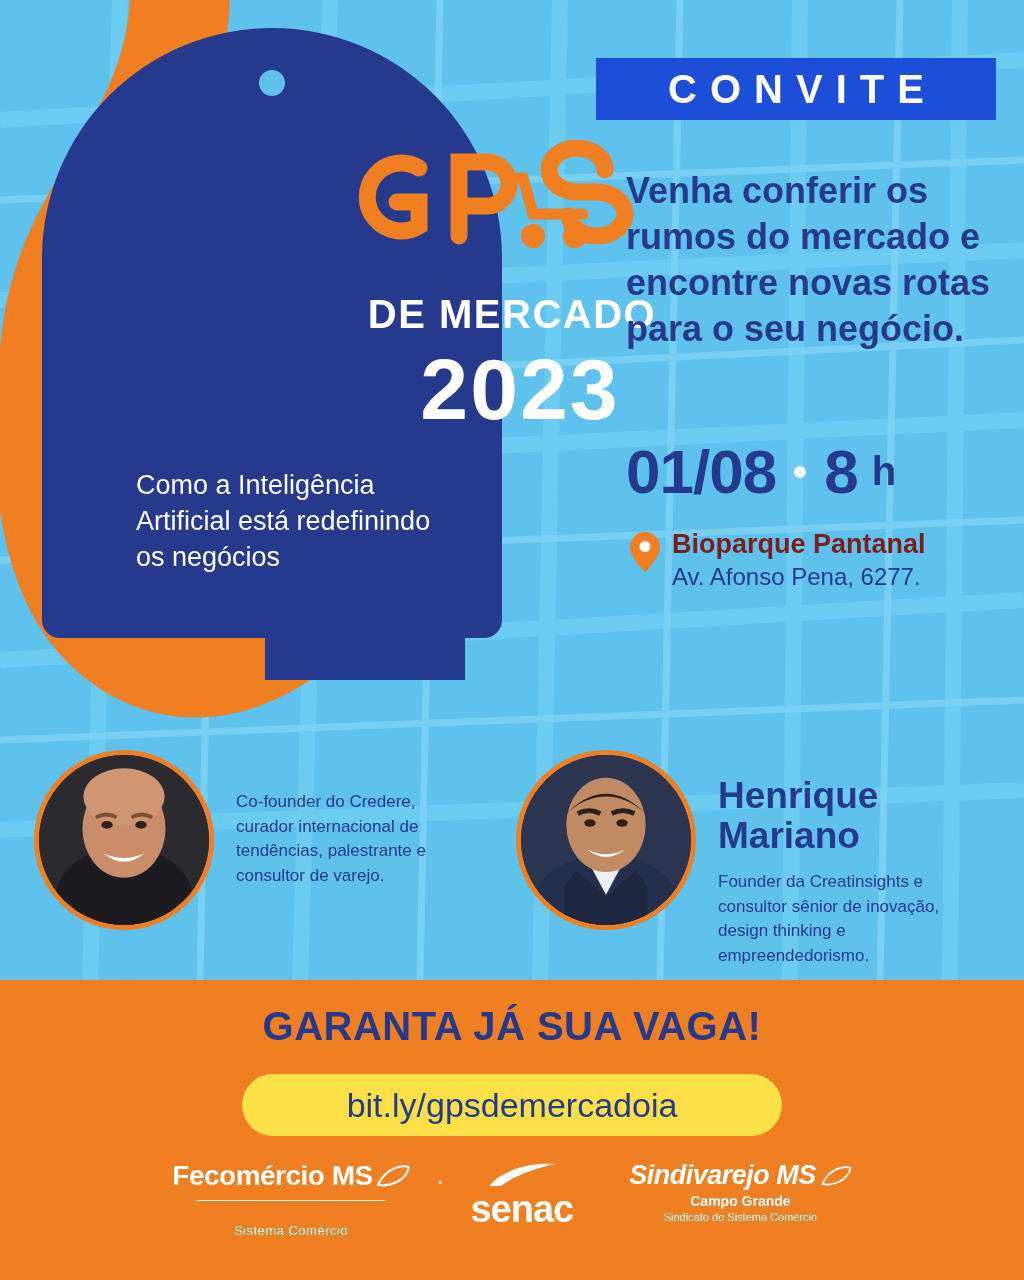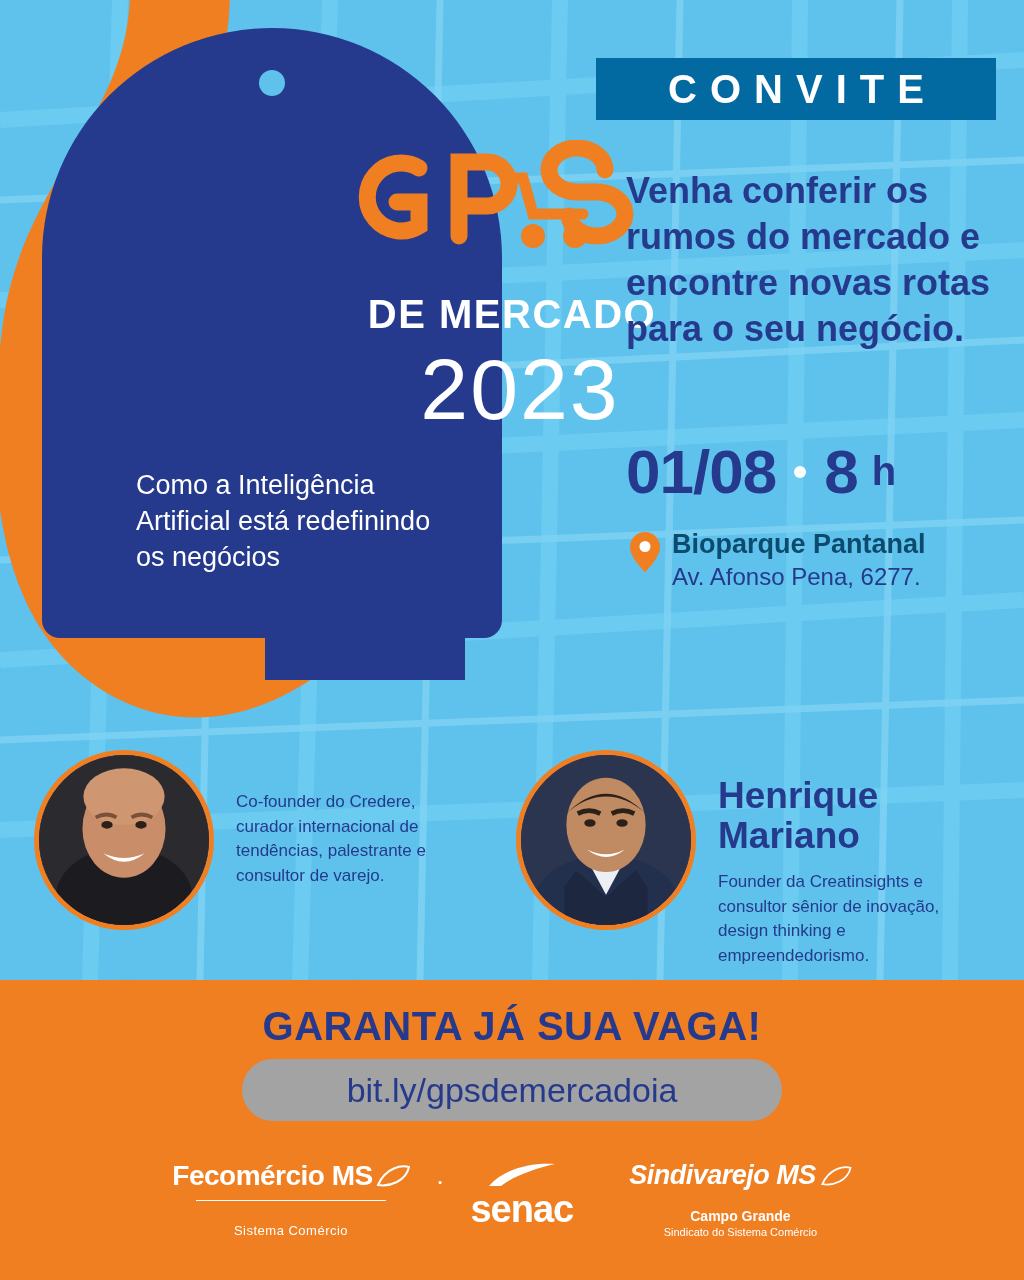--- a/index.html
+++ b/index.html
@@ -53,34 +53,34 @@
   .gps-logo { position: absolute; left: 0; right: 0; top: 140px; text-align: center; z-index: 5; }
   .gps-sub {
     position:absolute; left:0; right:0; top:292px;
     text-align:center;
     color:#ffffff; font-weight:bold; font-size:40px; letter-spacing:1.5px;
     z-index:5;
   }
   .gps-year {
     position:absolute; left:0; right:0; top:340px;
     text-align:center;
-    color:#ffffff; font-size:86px; font-weight:400; letter-spacing:2px;
+    color:#ffffff; font-size:86px; font-weight:700; letter-spacing:2px;
     z-index:5;
     padding-left:16px;
   }
   .gps-desc {
     position:absolute; left:136px; top:468px; width:320px;
     color:#ffffff; font-size:27px; line-height:1.33; font-weight:400;
     z-index:5;
   }
 
   
   .convite-bar {
     position:absolute; left:596px; top:58px; width:400px; height:62px;
-    background:#0369a1; z-index:6;
+    background:#1d4ed8; z-index:6;
     display:flex; align-items:center; justify-content:center;
   }
   .convite-bar span {
     color:#ffffff; font-size:40px; font-weight:bold; letter-spacing:13px; padding-left:13px;
   }
   .lead {
     position:absolute; left:626px; top:168px; width:380px;
     color:#253a8c; font-size:36px; font-weight:bold; line-height:1.28;
     z-index:6;
   }
@@ -89,21 +89,21 @@
     color:#253a8c; font-size:62px; font-weight:bold; letter-spacing:-1px;
     z-index:6; display:flex; align-items:center; gap:14px;
   }
   .dot-sep { width:12px; height:12px; border-radius:50%; background:#ffffff; display:inline-block; margin:0 4px; }
   .hour-suffix { font-size:40px; }
   .venue {
     position:absolute; left:630px; top:528px; z-index:6;
     display:flex; gap:12px; align-items:flex-start;
   }
   .pin { margin-top:4px; }
-  .venue-name { color:#0c4a6e; font-size:27px; font-weight:bold; line-height:1.2; }
+  .venue-name { color:#7f1d1d; font-size:27px; font-weight:bold; line-height:1.2; }
   .venue-addr { color:#253a8c; font-size:24px; font-weight:400; line-height:1.25; margin-top:2px; }
 
   
   .speakers { position:absolute; left:0; top:745px; width:1024px; height:235px; z-index:6; }
   .speaker { position:absolute; display:flex; gap:22px; }
   .spk1 { left:34px; top:5px; }
   .spk2 { left:516px; top:5px; }
   .photo-ring {
     width:180px; height:180px; border-radius:50%;
     border:5px solid #f07f22; overflow:hidden; flex:0 0 auto;
@@ -117,38 +117,38 @@
   
   .footer {
     position:absolute; left:0; top:980px; width:1024px; height:300px;
     background:#f07f22; z-index:7; overflow:hidden;
   }
   .cta {
     position:absolute; left:0; right:0; top:24px; text-align:center;
     color:#253a8c; font-size:40px; font-weight:bold; letter-spacing:0.5px;
   }
   .link-pill {
-    position:absolute; left:242px; top:79px; width:540px; height:62px;
-    background:#a3a3a3; border-radius:32px;
+    position:absolute; left:242px; top:94px; width:540px; height:62px;
+    background:#fde047; border-radius:32px;
     display:flex; align-items:center; justify-content:center;
   }
   .link-pill span { color:#253a8c; font-size:34px; font-weight:400; }
 
   .logos {
     position:absolute; left:0; right:0; top:180px;
     display:flex; align-items:flex-start; justify-content:center; gap:26px;
   }
   .logo-block { color:#ffffff; text-align:center; position:relative; }
   .fec-name { font-size:28px; font-weight:bold; letter-spacing:-0.5px; }
   .fec-tag { font-size:13px; margin-top:22px; letter-spacing:0.5px; }
   .fec-rule { width:190px; height:1px; background:#ffffff; margin:8px auto 5px; }
   .mid-dot { color:#fff; font-size:26px; padding-top:6px; }
   .senac { font-size:38px; font-weight:bold; letter-spacing:-1px; }
   .sind-name { font-size:27px; font-weight:bold; letter-spacing:-0.5px; }
-  .sind-sub { font-size:14px; font-weight:bold; margin-top:17px; }
+  .sind-sub { font-size:14px; font-weight:bold; margin-top:2px; }
   .sind-sub2 { font-size:11px; margin-top:2px; }
 </style>
 </head>
 <body>
 
 <div class="poster">
 
   <svg class="bg-map" width="1024" height="1280" viewBox="0 0 1024 1280">
     <rect width="1024" height="1280" fill="#5ec2ec"></rect>
     <g stroke="#6fcdf2" stroke-width="16" fill="none" opacity="0.85">

